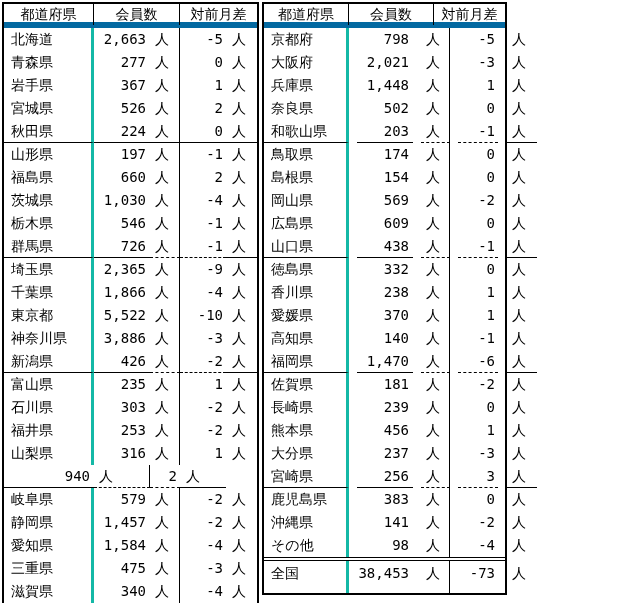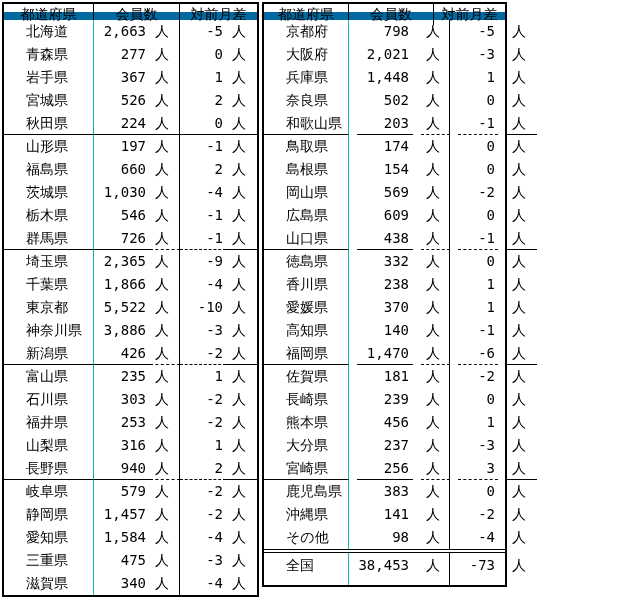--- a/index.html
+++ b/index.html
@@ -21,23 +21,23 @@
     top: 2px;
     border: 2px solid #000;
     background: #fff;
     box-sizing: border-box;
   }
   #left-table  { left: 2px;   width: 257px; }
   #right-table { left: 262px; width: 245px; }
 
   .thead {
     display: grid;
-    height: 16px;
+    height: 24px;
     line-height: 21px;
-    border-bottom: 8px solid #0369a1;
+    border-bottom: 6px solid #0369a1;
     box-sizing: border-box;
     text-align: center;
   }
   #left-table  .thead { grid-template-columns: 90px 86px 77px; }
   #right-table .thead { grid-template-columns: 85px 85px 71px; }
   .hcell { box-sizing: border-box; }
   .hcell.hname, .hcell.hmembers { border-right: 1px solid #000; }
 
   .row {
     display: grid;
@@ -46,21 +46,21 @@
     box-sizing: border-box;
   }
   #left-table  .row { grid-template-columns: 90px 56px 30px 46px 31px; }
   #right-table .row { grid-template-columns: 85px 56px 29px 40px 31px; gap: 8px; }
 
   .cell {
     box-sizing: border-box;
     overflow: hidden;
     white-space: nowrap;
   }
-  .cell.name  { padding-left: 22px; border-right: 1px solid #14b8a6; }
+  .cell.name  { padding-left: 7px; border-right: 3px solid #14b8a6; }
   .cell.mval  { text-align: right; padding-right: 4px; }
   .cell.munit { padding-left: 5px; border-right: 1px solid #000; }
   .cell.dval  { text-align: right; padding-right: 3px; }
   .cell.dunit { padding-left: 6px; }
 
   
   .row.sep-solid .cell { border-bottom: 1px solid #000; }
   .row.sep-mixed .cell.name,
   .row.sep-mixed .cell.mval,
   .row.sep-mixed .cell.dunit { border-bottom: 1px solid #000; }
@@ -213,21 +213,20 @@
       <div class="cell dunit">人</div>
     </div>
         <div class="row">
       <div class="cell name">山梨県</div>
       <div class="cell mval">316</div>
       <div class="cell munit">人</div>
       <div class="cell dval">1</div>
       <div class="cell dunit">人</div>
     </div>
         <div class="row sep-mixed">
-      <div class="cell name">長野県</div>
       <div class="cell mval">940</div>
       <div class="cell munit">人</div>
       <div class="cell dval">2</div>
       <div class="cell dunit">人</div>
     </div>
         <div class="row">
       <div class="cell name">岐阜県</div>
       <div class="cell mval">579</div>
       <div class="cell munit">人</div>
       <div class="cell dval">-2</div>

